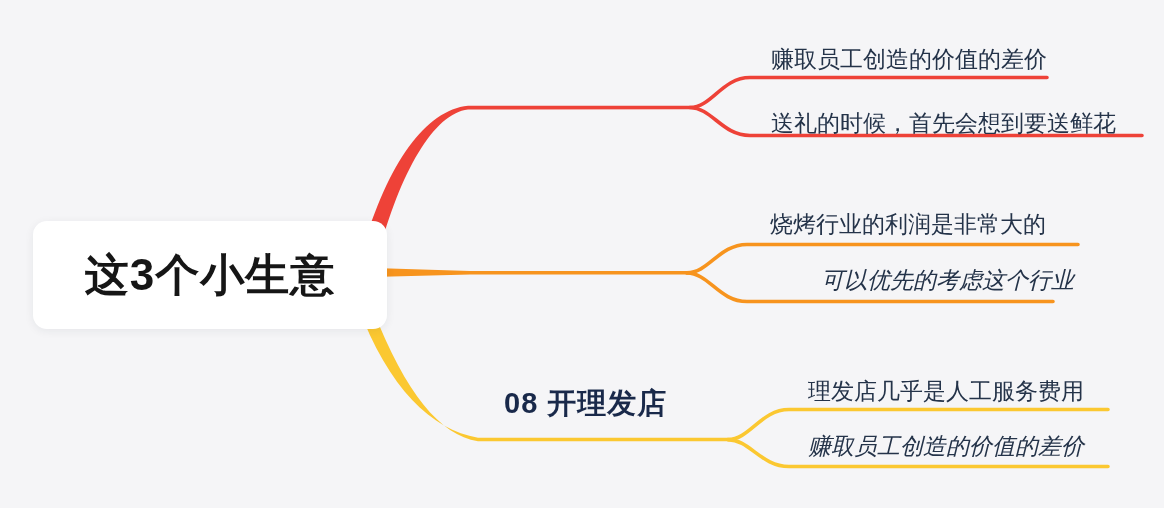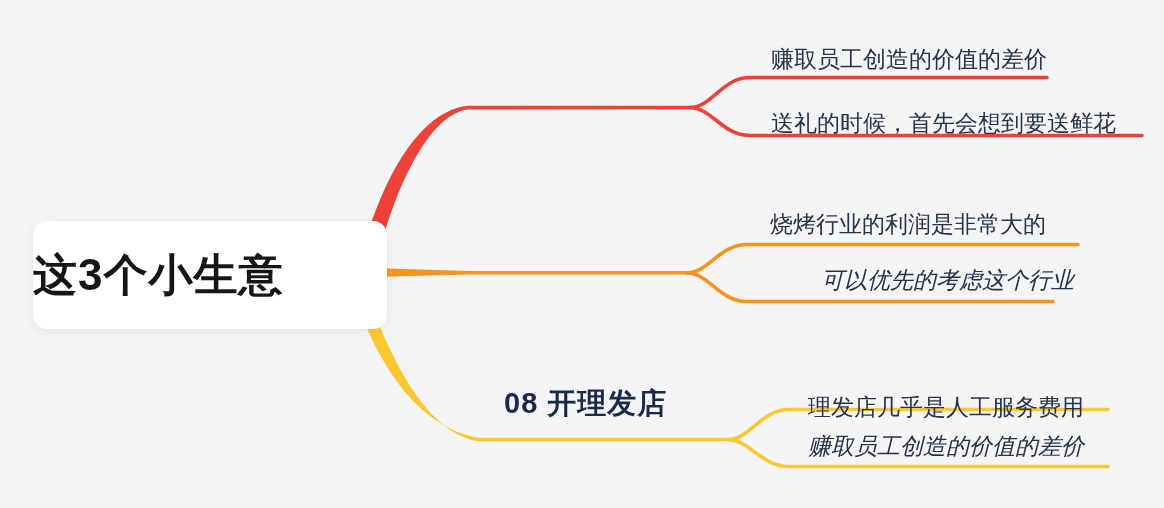--- a/index.html
+++ b/index.html
@@ -17,21 +17,21 @@
   svg.links{position:absolute;left:0;top:0;width:1164px;height:508px;z-index:0;}
   .fill-b1{fill:var(--branch1);stroke:none;}
   .fill-b2{fill:var(--branch2);stroke:none;}
   .fill-b3{fill:var(--branch3);stroke:none;}
   .stroke-b1{stroke:var(--branch1);fill:none;stroke-width:3.6;stroke-linecap:round;}
   .stroke-b2{stroke:var(--branch2);fill:none;stroke-width:3.6;stroke-linecap:round;}
   .stroke-b3{stroke:var(--branch3);fill:none;stroke-width:3.6;stroke-linecap:round;}
   .root-node{
     position:absolute;left:33px;top:221px;width:354px;height:108px;
     background:var(--node-bg);border-radius:14px;z-index:2;
-    display:flex;align-items:center;
+    display:flex;align-items:center;justify-content:center;
     box-shadow:0 2px 10px rgba(30,40,60,0.07);
   }
   .root-node span{
     font-size:44px;font-weight:800;color:var(--node-text);
     letter-spacing:1px;white-space:nowrap;
   }
   .topic{
     position:absolute;z-index:1;font-size:29px;font-weight:700;
     color:var(--topic-text);white-space:nowrap;letter-spacing:1px;
   }
@@ -39,21 +39,21 @@
   .topic-2{left:503px;top:217px;}
   .topic-3{left:504px;top:384px;}
   .leaf{
     position:absolute;z-index:1;font-size:23px;font-weight:400;
     color:var(--leaf-text);white-space:nowrap;
   }
   .leaf-1-1{left:771px;top:44px;}
   .leaf-1-2{left:771px;top:108px;}
   .leaf-2-1{left:770px;top:209px;font-family:Liberation Serif, serif;}
   .leaf-2-2{left:821px;top:265px;font-style:italic;}
-  .leaf-3-1{left:808px;top:376px;margin-top:16px;}
+  .leaf-3-1{left:808px;top:376px;}
   .leaf-3-2{left:808px;top:431px;font-style:italic;}
 </style>
 </head>
 <body>
 
 <div class="canvas">
 
   <svg class="links" viewBox="0 0 1164 508" aria-hidden="true">
 
     <path class="fill-b1" d="M 362,252 C 388,162 426,110 468,105.7 L 690,105.8 L 690,109.3 L 468,109.4 C 434,113 400,172 378,256 Z"></path>

